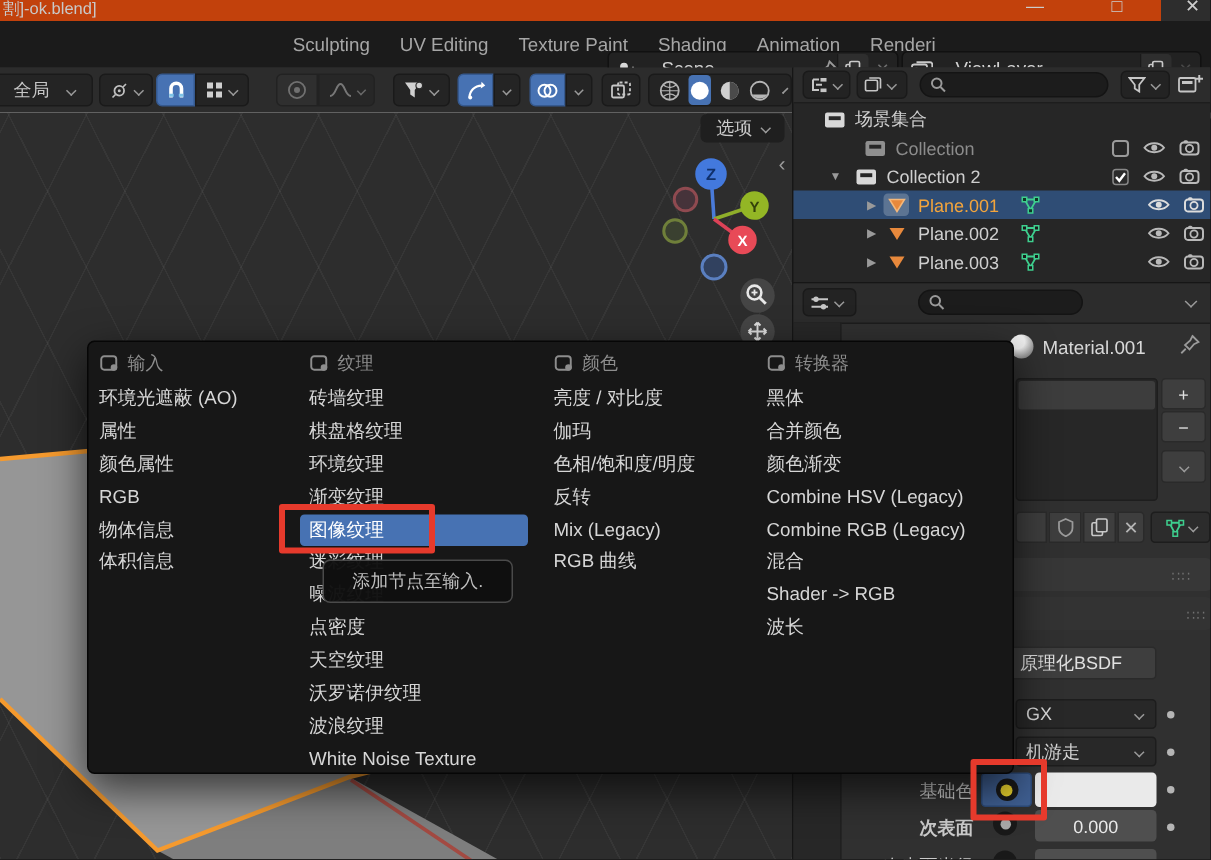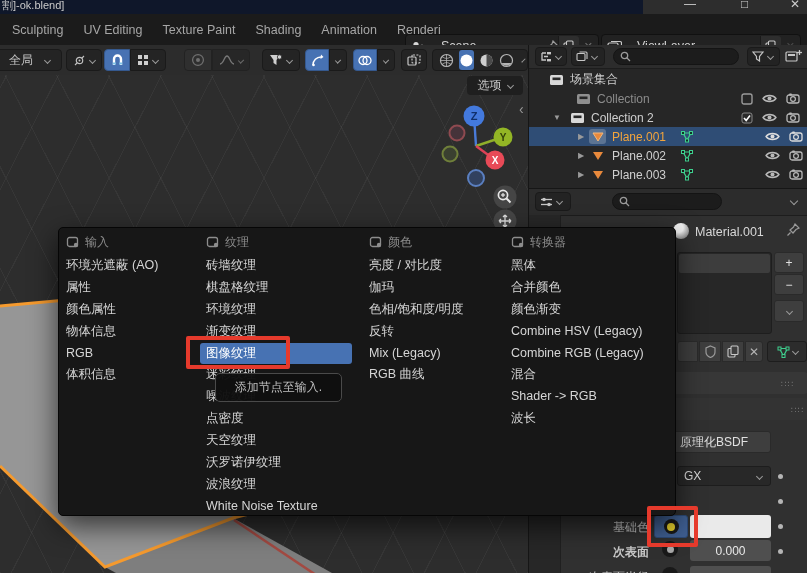--- a/index.html
+++ b/index.html
@@ -2,26 +2,26 @@
 <html><head>
 <meta charset="utf-8">
 <style>
   html,body{margin:0;padding:0;background:#111;}
   #page{position:relative;width:807px;height:573px;overflow:hidden;background:#2d2d2d;
         font-family:"Liberation Sans","DejaVu Sans",sans-serif;-webkit-font-smoothing:antialiased;}
   .abs{position:absolute;}
   .chev{display:inline-block;width:5px;height:5px;border-right:1.4px solid #9a9a9a;border-bottom:1.4px solid #9a9a9a;transform:rotate(45deg);margin-left:4px;vertical-align:middle;}
   .chev.sm{width:4px;height:4px;}
   
-  #titlebar{left:0;top:0;width:643px;height:14px;background:#0f172a;color:#c9c9c9;font-size:11px;}
+  #titlebar{left:0;top:0;width:774px;height:14px;background:#c2410c;color:#c9c9c9;font-size:11px;}
   #title-text{left:2px;top:-2px;white-space:nowrap;}
   .wctl{top:-3px;color:#cccccc;font-size:12px;}
   
   #tabrow{left:0;top:14px;width:807px;height:31px;background:#1b1b1b;}
-  #tabs{display:flex;gap:20px;padding-left:12px;height:31px;align-items:center;}
+  #tabs{display:flex;gap:20px;padding-left:12px;height:31px;align-items:center;justify-content:center;}
   .tab{color:#a6a6a6;font-size:12.5px;white-space:nowrap;}
   .idwidget{top:20px;height:22px;background:#222222;border:1px solid #111;border-radius:4px;display:flex;align-items:center;color:#d2d2d2;font-size:12.5px;}
   .idwidget .txt{flex:1;padding-left:6px;white-space:nowrap;overflow:hidden;}
   .subbtn{width:20px;height:20px;background:#2e2e2e;border-left:1px solid #1a1a1a;display:flex;align-items:center;justify-content:center;border-radius:0 3px 3px 0;}
   .xgrey{color:#6f6f6f;font-size:11px;padding:0 5px;}
   
   #toolbar{left:0;top:45px;width:807px;height:30px;background:#2c2c2c;border-bottom:4px solid #ffffff;}
   .tbtn{top:4px;height:22px;background:#242424;border:1px solid #1a1a1a;border-radius:4px;display:flex;align-items:center;color:#c6c6c6;font-size:12px;padding:0 6px;box-sizing:border-box;}
   .tbtn.blue{background:#4772b3;border-color:#35598f;}
   .tbtn.muted{opacity:.55;}
@@ -598,20 +598,24 @@
     <span class="grip" style="left:262px;top:216px;">∷∷</span>
 
     <div class="pbtn" style="left:142px;top:242px;width:100px;height:22px;padding-left:8px;">原理化BSDF</div>
 
     <div class="pfield" style="left:148px;top:277px;width:94px;height:20px;padding-left:6px;">
       <span>GX</span>
       <span class="chev sm" style="position:absolute;right:8px;"></span>
     </div>
     <span class="sockdot" style="left:249px;top:285px;"></span>
 
+    <div class="pfield" style="left:148px;top:302px;width:94px;height:20px;padding-left:6px;">
+      <span>机游走</span>
+      <span class="chev sm" style="position:absolute;right:8px;"></span>
+    </div>
     <span class="sockdot" style="left:249px;top:310px;"></span>
 
     <span class="plabel" style="left:30px;top:330px;">基础色</span>
     <div class="abs" style="left:125px;top:326px;width:34px;height:23px;background:#3f5f92;border:1px solid #2c4a78;border-radius:3px;box-sizing:border-box;display:flex;align-items:center;justify-content:center;">
       <span style="width:15px;height:15px;border-radius:50%;background:#191919;display:flex;align-items:center;justify-content:center;">
         <span style="width:8px;height:8px;border-radius:50%;background:#e5cf2d;"></span>
       </span>
     </div>
     <div class="abs" style="left:161px;top:326px;width:81px;height:23px;background:#eaeaea;border-radius:3px;"></div>
     <span class="sockdot" style="left:249px;top:335px;"></span>
@@ -637,22 +641,22 @@
               <circle cx="10" cy="9" r="2.2" fill="#8d8d8d"></circle>
             </svg>
         </span>
         <span>输入</span>
       </div>
       <div class="menu-items">
 
       <div class="mi">环境光遮蔽 (AO)</div>
           <div class="mi">属性</div>
           <div class="mi">颜色属性</div>
+          <div class="mi">RGB</div>
           <div class="mi">物体信息</div>
-          <div class="mi">RGB</div>
           <div class="mi">体积信息</div>
         </div>
     </div>
     <div class="menu-col" style="left:141px;width:152px;">
       <div class="menu-header">
         <span class="icon">
           <svg width="13" height="12" viewBox="0 0 13 12">
               <rect x="1.5" y="1.5" width="10" height="9" rx="2" fill="none" stroke="#8d8d8d" stroke-width="1.3"></rect>
               <circle cx="10" cy="9" r="2.2" fill="#8d8d8d"></circle>
             </svg>

